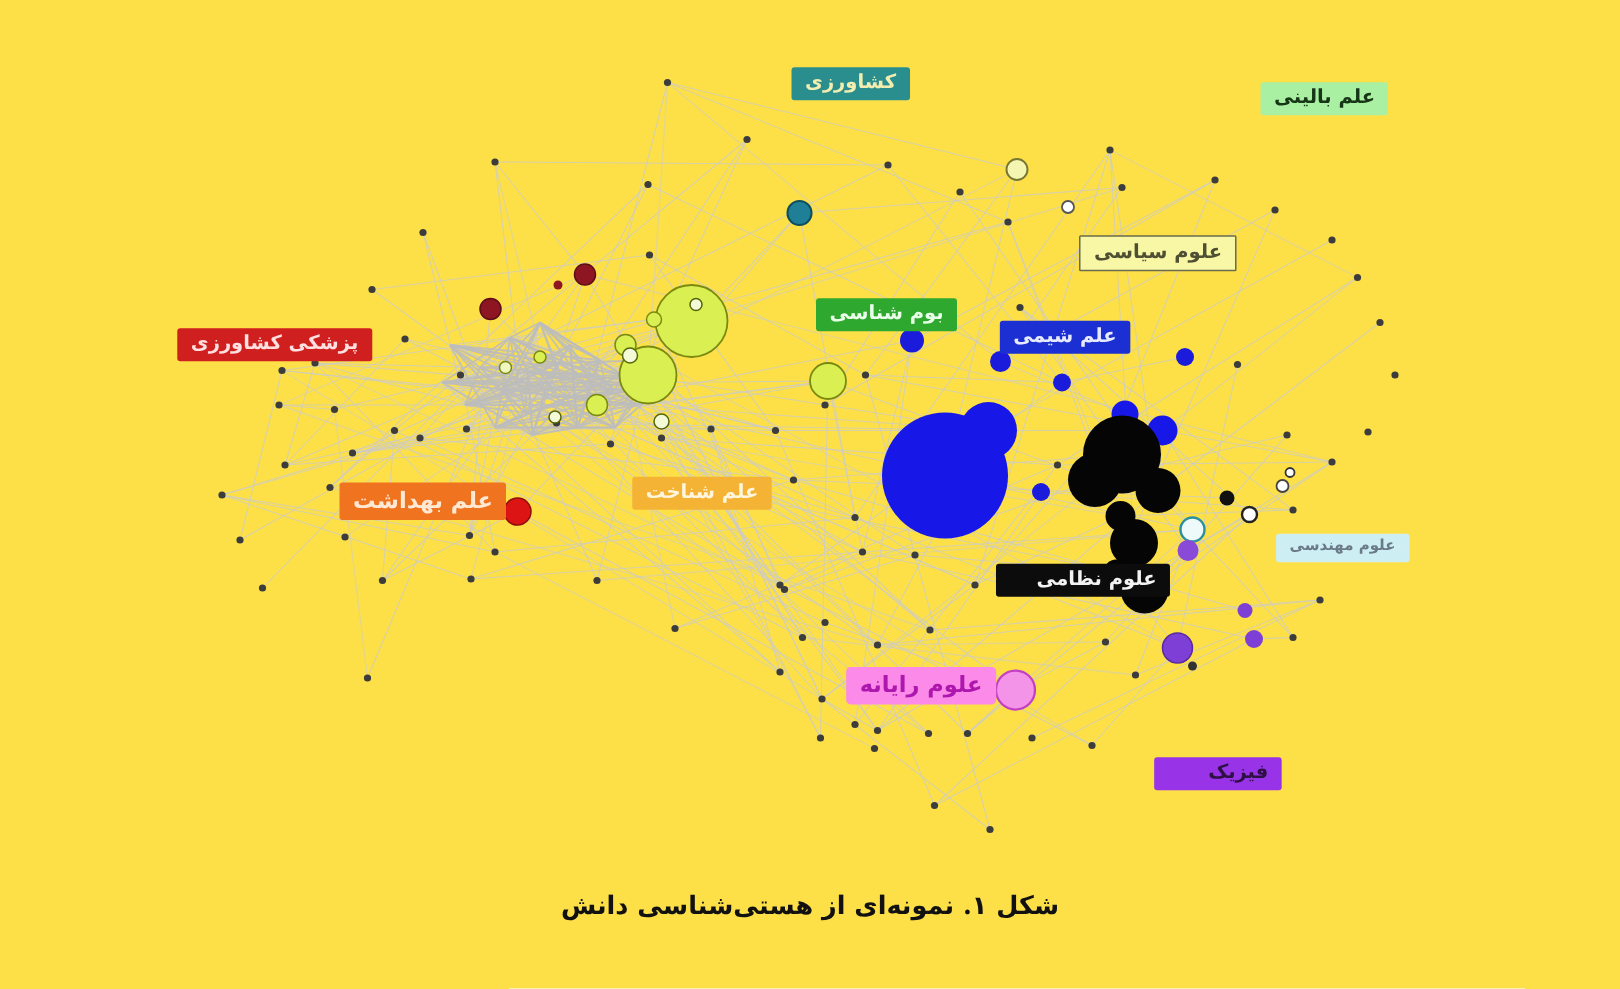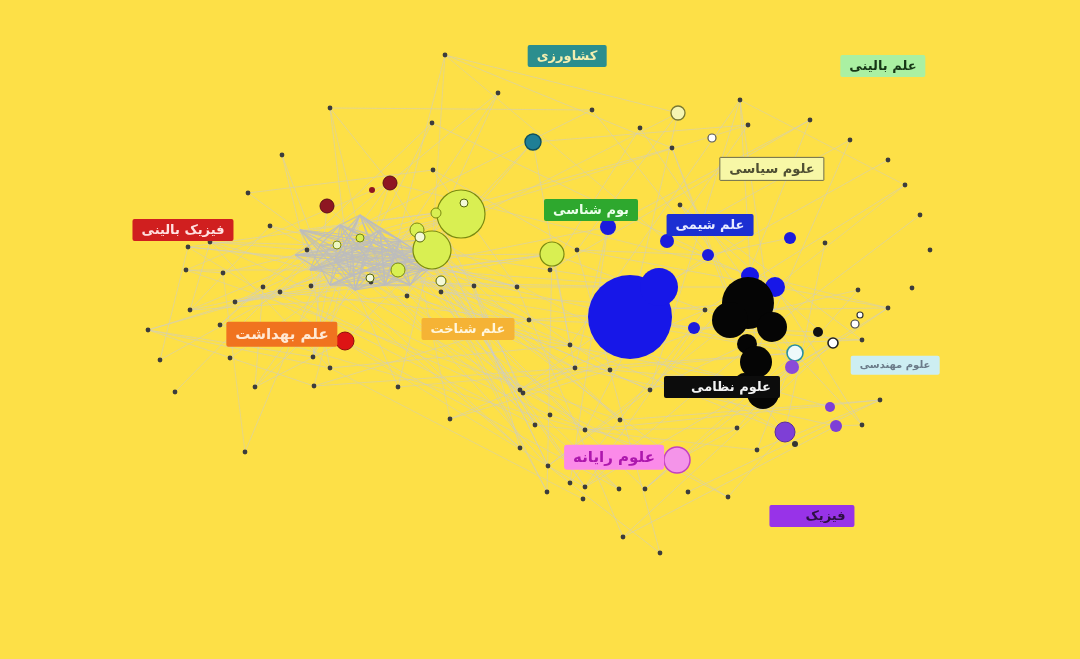--- a/index.html
+++ b/index.html
@@ -564,23 +564,24 @@
         <circle cx="836" cy="426" r="6" fill="#7e3fd6"></circle>
         <circle cx="792" cy="367" r="7" fill="#8a4ad8"></circle>
         <circle cx="795" cy="444" r="3" fill="#333333"></circle>
         <circle cx="677" cy="460" r="13" fill="#f494e9" stroke="#c33fc3" stroke-width="1.5"></circle>
       </svg>
     <div class="labels" id="labels">
         <div class="lbl" style="left: 567px; top: 56px; background: rgb(43, 142, 142); color: rgb(242, 238, 176); font-size: 13px; border-radius: 2px;">کشاورزی</div>
         <div class="lbl" style="left: 883px; top: 66px; background: rgb(170, 240, 162); color: rgb(22, 54, 22); font-size: 13px; border-radius: 2px;">علم بالینی</div>
         <div class="lbl" style="left: 591px; top: 166px; background: rgb(46, 168, 46); color: rgb(234, 255, 234); font-size: 13px; border-radius: 2px; margin-top: 44px;">بوم شناسی</div>
         <div class="lbl" style="left: 772px; top: 169px; background: rgb(247, 247, 166); color: rgb(79, 79, 51); font-size: 13px; border-radius: 1px; border: 1px solid rgb(107, 107, 77);">علوم سیاسی</div>
-        <div class="lbl" style="left: 183px; top: 230px; background: rgb(208, 31, 31); color: rgb(255, 224, 224); font-size: 13px; border-radius: 2px;">فیزیک بالینی</div>
+        <div class="lbl" style="left: 183px; top: 230px; background: rgb(208, 31, 31); color: rgb(255, 224, 224); font-size: 13px; border-radius: 2px;">پزشکی کشاورزی</div>
         <div class="lbl" style="left: 710px; top: 225px; background: rgb(27, 47, 210); color: rgb(232, 235, 255); font-size: 13px; border-radius: 2px;">علم شیمی</div>
         <div class="lbl" style="left: 282px; top: 334px; background: rgb(240, 115, 31); color: rgb(255, 233, 212); font-size: 15px; border-radius: 2px;">علم بهداشت</div>
         <div class="lbl" style="left: 421px; top: 329px; background: rgb(245, 179, 53); color: rgb(255, 246, 221); font-size: 13px; border-radius: 2px; margin-left: 47px;">علم شناخت</div>
         <div class="lbl" style="left: 722px; top: 387px; background: rgb(12, 12, 12); color: rgb(242, 242, 242); font-size: 13px; border-radius: 2px; padding-left: 27px;">علوم نظامی</div>
         <div class="lbl" style="left: 895px; top: 365px; background: rgb(205, 238, 242); color: rgb(106, 122, 136); font-size: 10px; border-radius: 2px;">علوم مهندسی</div>
         <div class="lbl" style="left: 614px; top: 457px; background: rgb(251, 138, 233); color: rgb(173, 23, 173); font-size: 15px; border-radius: 3px;">علوم رایانه</div>
         <div class="lbl" style="left: 812px; top: 516px; background: rgb(152, 51, 232); color: rgb(46, 16, 68); font-size: 13px; border-radius: 2px; padding-left: 36px;">فیزیک</div>
       </div>
   </div>
+  <div class="caption">شکل ۱. نمونه‌ای از هستی‌شناسی دانش</div>
 </div>
 
 </body></html>

